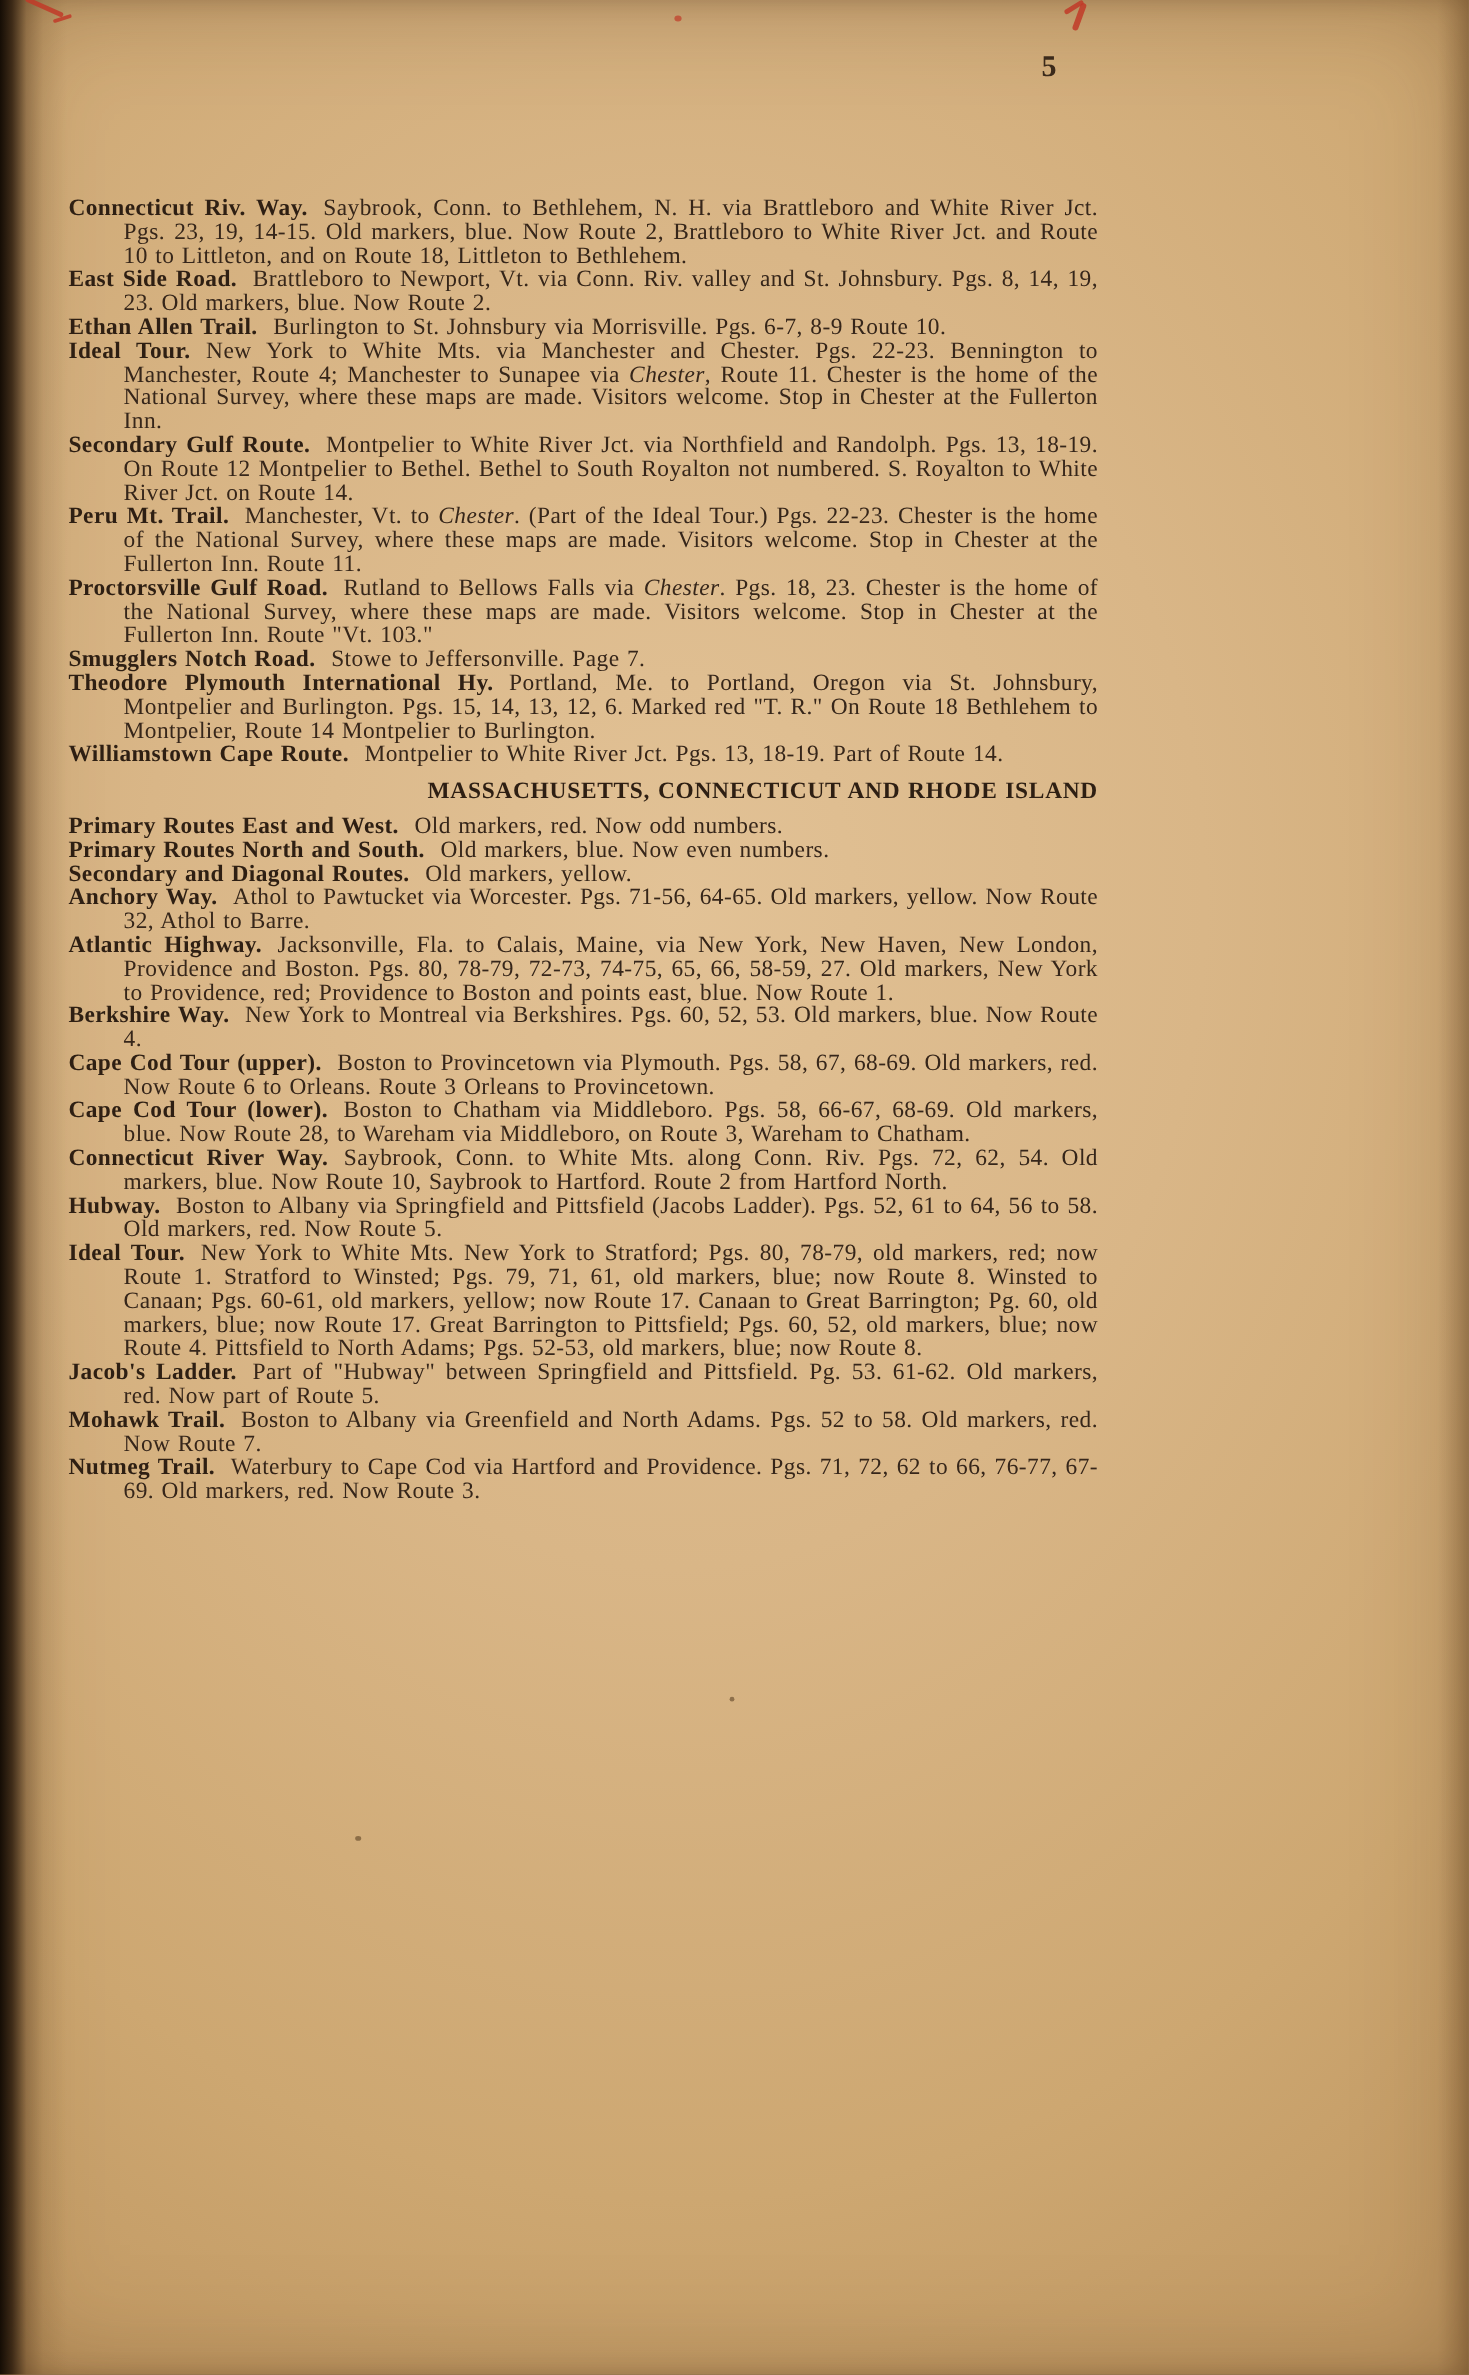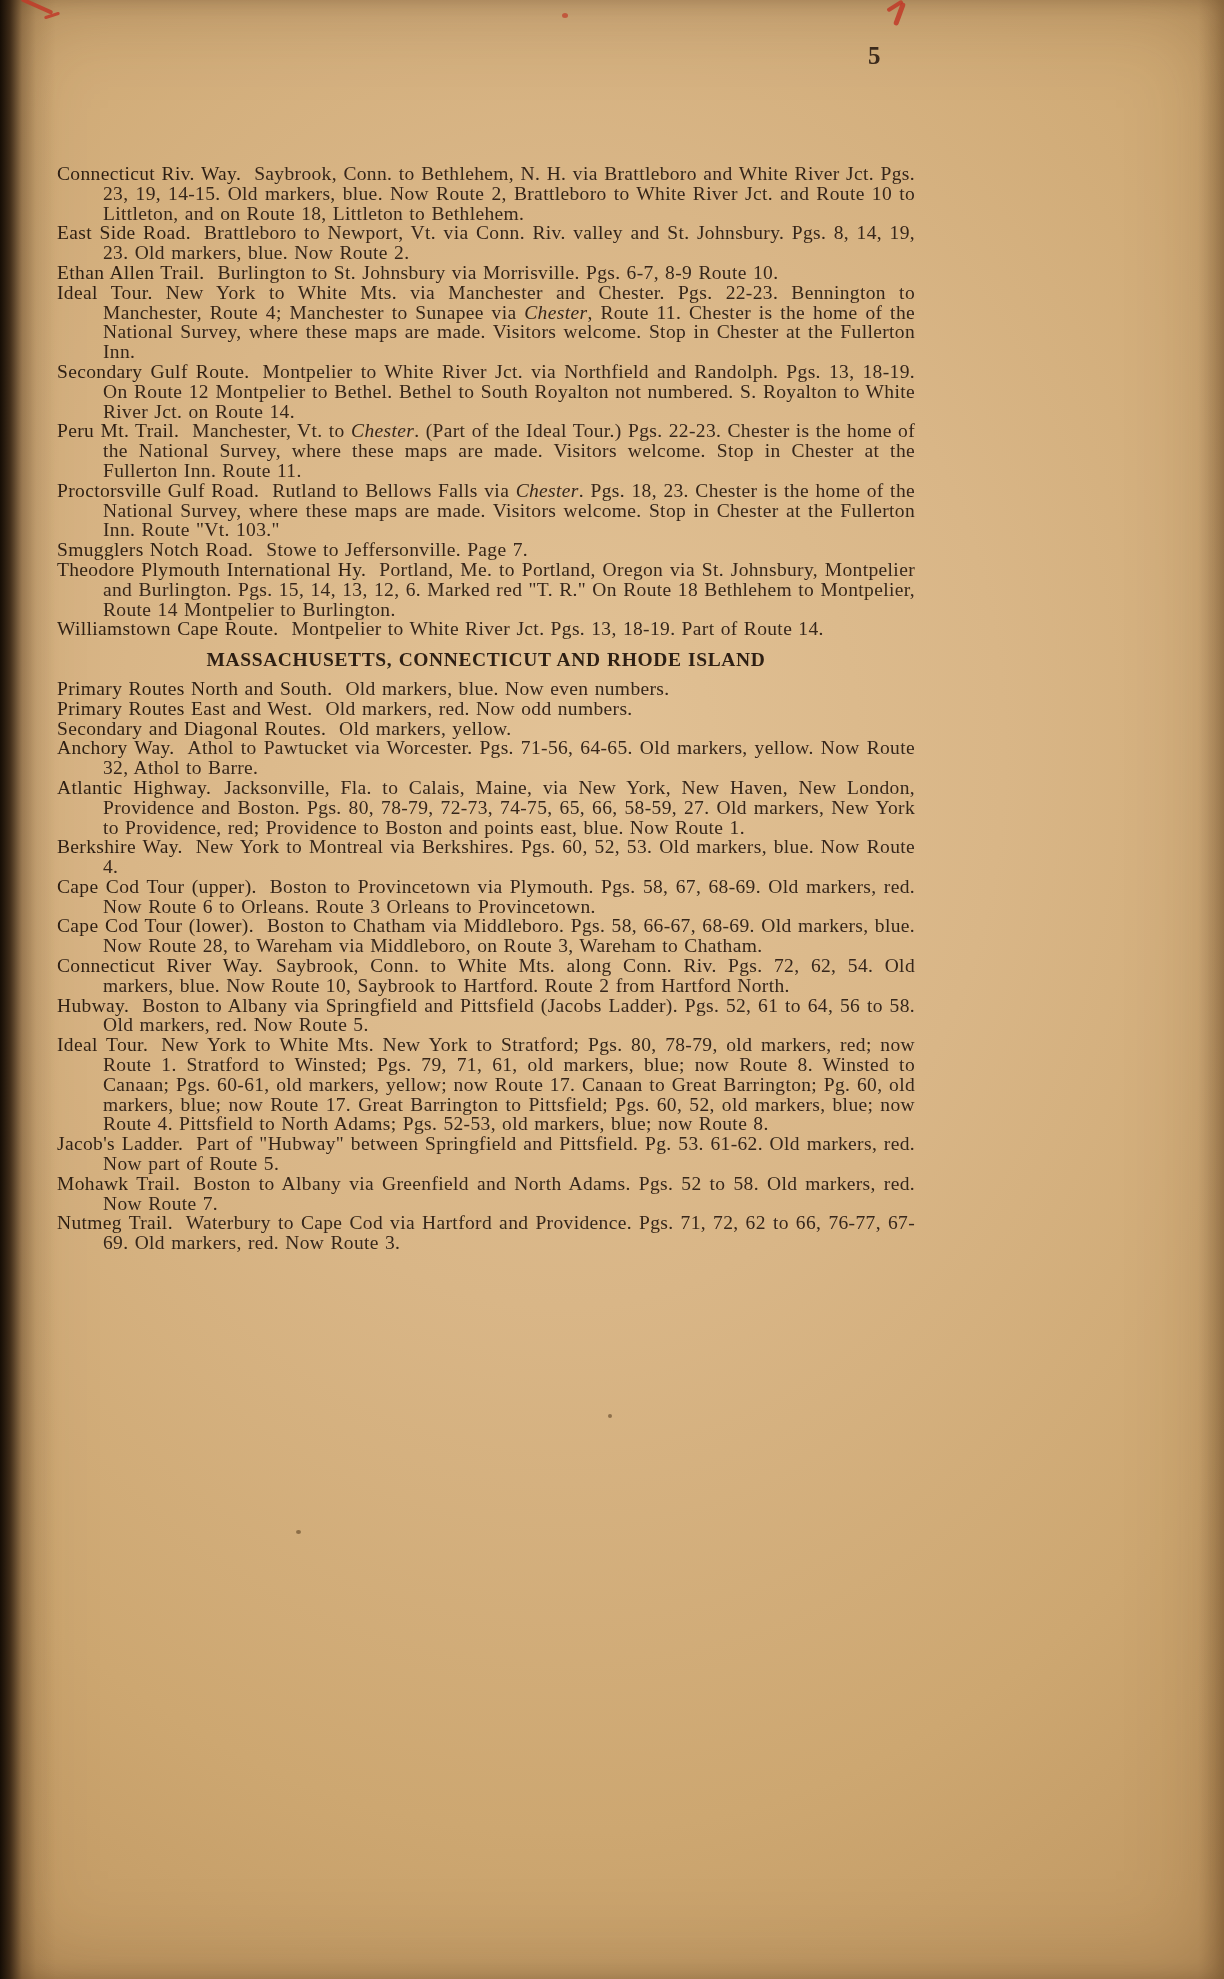--- a/index.html
+++ b/index.html
@@ -20,24 +20,24 @@
   .page-number{
     position:absolute;top:42px;left:868px;
     font-weight:700;font-size:25px;color:#3b2a1b;letter-spacing:1px;
   }
   .content{
     position:absolute;left:57px;top:164px;width:858px;
     font-size:19.5px;line-height:19.8px;color:#36261a;
     text-align:justify;letter-spacing:0.35px;word-spacing:1px;
   }
   .entry{margin:0;padding-left:46px;text-indent:-46px;}
-  .entry-name{font-weight:400;margin-right:13px;color:#2e1f13;margin-top:30px;}
+  .entry-name{font-weight:700;margin-right:13px;color:#2e1f13;margin-top:30px;}
   .entry-text i{font-style:italic;}
   .section-heading{
-    font-weight:700;text-align:center;text-indent:0;
+    font-weight:700;text-align:right;text-indent:0;
     margin:11px 0 9px;font-size:19.5px;letter-spacing:0.6px;color:#2e1f13;
   }
   .red{position:absolute;background:#c13a28;border-radius:2px;opacity:0.85;}
   #rm1{left:20px;top:4px;width:34px;height:4px;transform:rotate(24deg);}
   #rm2{left:44px;top:14px;width:16px;height:3px;transform:rotate(-18deg);}
   #rm3{left:897px;top:2px;width:5px;height:24px;transform:rotate(20deg);border-radius:3px;}
   #rm4{left:886px;top:4px;width:18px;height:4px;transform:rotate(-32deg);}
   #rm5{left:562px;top:13px;width:6px;height:5px;border-radius:50%;opacity:0.7;}
   .speck{position:absolute;background:rgba(70,45,20,0.5);border-radius:50%;}
   #sp1{left:608px;top:1414px;width:4px;height:4px;}
@@ -65,22 +65,22 @@
       <p class="entry"><span class="entry-name">East Side Road.</span><span class="entry-text">Brattleboro to Newport, Vt. via Conn. Riv. valley and St. Johnsbury.  Pgs. 8, 14, 19, 23.  Old markers, blue.  Now Route 2.</span></p>
       <p class="entry"><span class="entry-name">Ethan Allen Trail.</span><span class="entry-text">Burlington to St. Johnsbury via Morrisville.  Pgs. 6-7, 8-9 Route 10.</span></p>
       <p class="entry"><span class="entry-name">Ideal Tour.</span><span class="entry-text">New York to White Mts. via Manchester and Chester.  Pgs. 22-23. Bennington to Manchester, Route 4; Manchester to Sunapee via <i>Chester</i>, Route 11. Chester is the home of the National Survey, where these maps are made.  Visitors welcome.  Stop in Chester at the Fullerton Inn.</span></p>
       <p class="entry"><span class="entry-name">Secondary Gulf Route.</span><span class="entry-text">Montpelier to White River Jct. via Northfield and Randolph.  Pgs. 13, 18-19.  On Route 12 Montpelier to Bethel.  Bethel to South Royalton not numbered.  S. Royalton to White River Jct. on Route 14.</span></p>
       <p class="entry"><span class="entry-name">Peru Mt. Trail.</span><span class="entry-text">Manchester, Vt. to <i>Chester</i>.  (Part of the Ideal Tour.)  Pgs. 22-23.  Chester is the home of the National Survey, where these maps are made. Visitors welcome.  Stop in Chester at the Fullerton Inn.  Route 11.</span></p>
       <p class="entry"><span class="entry-name">Proctorsville Gulf Road.</span><span class="entry-text">Rutland to Bellows Falls via <i>Chester</i>.  Pgs. 18, 23. Chester is the home of the National Survey, where these maps are made.  Visitors welcome.  Stop in Chester at the Fullerton Inn.  Route "Vt. 103."</span></p>
       <p class="entry"><span class="entry-name">Smugglers Notch Road.</span><span class="entry-text">Stowe to Jeffersonville.  Page 7.</span></p>
       <p class="entry"><span class="entry-name">Theodore Plymouth International Hy.</span><span class="entry-text">Portland, Me. to Portland, Oregon via St. Johnsbury, Montpelier and Burlington.  Pgs. 15, 14, 13, 12, 6.  Marked red "T. R."  On Route 18 Bethlehem to Montpelier, Route 14 Montpelier to Burlington.</span></p>
       <p class="entry"><span class="entry-name">Williamstown Cape Route.</span><span class="entry-text">Montpelier to White River Jct.  Pgs. 13, 18-19.  Part of Route 14.</span></p>
       <div class="section-heading">MASSACHUSETTS, CONNECTICUT AND RHODE ISLAND</div>
+      <p class="entry"><span class="entry-name">Primary Routes East and West.</span><span class="entry-text">Old markers, red.  Now odd numbers.</span></p>
       <p class="entry"><span class="entry-name">Primary Routes North and South.</span><span class="entry-text">Old markers, blue.  Now even numbers.</span></p>
-      <p class="entry"><span class="entry-name">Primary Routes East and West.</span><span class="entry-text">Old markers, red.  Now odd numbers.</span></p>
       <p class="entry"><span class="entry-name">Secondary and Diagonal Routes.</span><span class="entry-text">Old markers, yellow.</span></p>
       <p class="entry"><span class="entry-name">Anchory Way.</span><span class="entry-text">Athol to Pawtucket via Worcester.  Pgs. 71-56, 64-65.  Old markers, yellow.  Now Route 32, Athol to Barre.</span></p>
       <p class="entry"><span class="entry-name">Atlantic Highway.</span><span class="entry-text">Jacksonville, Fla. to Calais, Maine, via New York, New Haven, New London, Providence and Boston.  Pgs. 80, 78-79, 72-73, 74-75, 65, 66, 58-59, 27.  Old markers, New York to Providence, red; Providence to Boston and points east, blue.  Now Route 1.</span></p>
       <p class="entry"><span class="entry-name">Berkshire Way.</span><span class="entry-text">New York to Montreal via Berkshires.  Pgs. 60, 52, 53.  Old markers, blue.  Now Route 4.</span></p>
       <p class="entry"><span class="entry-name">Cape Cod Tour (upper).</span><span class="entry-text">Boston to Provincetown via Plymouth.  Pgs. 58, 67, 68-69. Old markers, red.  Now Route 6 to Orleans.  Route 3 Orleans to Provincetown.</span></p>
       <p class="entry"><span class="entry-name">Cape Cod Tour (lower).</span><span class="entry-text">Boston to Chatham via Middleboro.  Pgs. 58, 66-67, 68-69. Old markers, blue.  Now Route 28, to Wareham via Middleboro, on Route 3, Wareham to Chatham.</span></p>
       <p class="entry"><span class="entry-name">Connecticut River Way.</span><span class="entry-text">Saybrook, Conn. to White Mts. along Conn. Riv.  Pgs. 72, 62, 54.  Old markers, blue.  Now Route 10, Saybrook to Hartford.  Route 2 from Hartford North.</span></p>
       <p class="entry"><span class="entry-name">Hubway.</span><span class="entry-text">Boston to Albany via Springfield and Pittsfield (Jacobs Ladder).  Pgs. 52, 61 to 64, 56 to 58.  Old markers, red.  Now Route 5.</span></p>
       <p class="entry"><span class="entry-name">Ideal Tour.</span><span class="entry-text">New York to White Mts.  New York to Stratford; Pgs. 80, 78-79, old markers, red; now Route 1.  Stratford to Winsted; Pgs. 79, 71, 61, old markers, blue; now Route 8.  Winsted to Canaan; Pgs. 60-61, old markers, yellow; now Route 17.  Canaan to Great Barrington; Pg. 60, old markers, blue; now Route 17. Great Barrington to Pittsfield; Pgs. 60, 52, old markers, blue; now Route 4.  Pittsfield to North Adams; Pgs. 52-53, old markers, blue; now Route 8.</span></p>
       <p class="entry"><span class="entry-name">Jacob's Ladder.</span><span class="entry-text">Part of "Hubway" between Springfield and Pittsfield.  Pg. 53. 61-62.  Old markers, red.  Now part of Route 5.</span></p>

